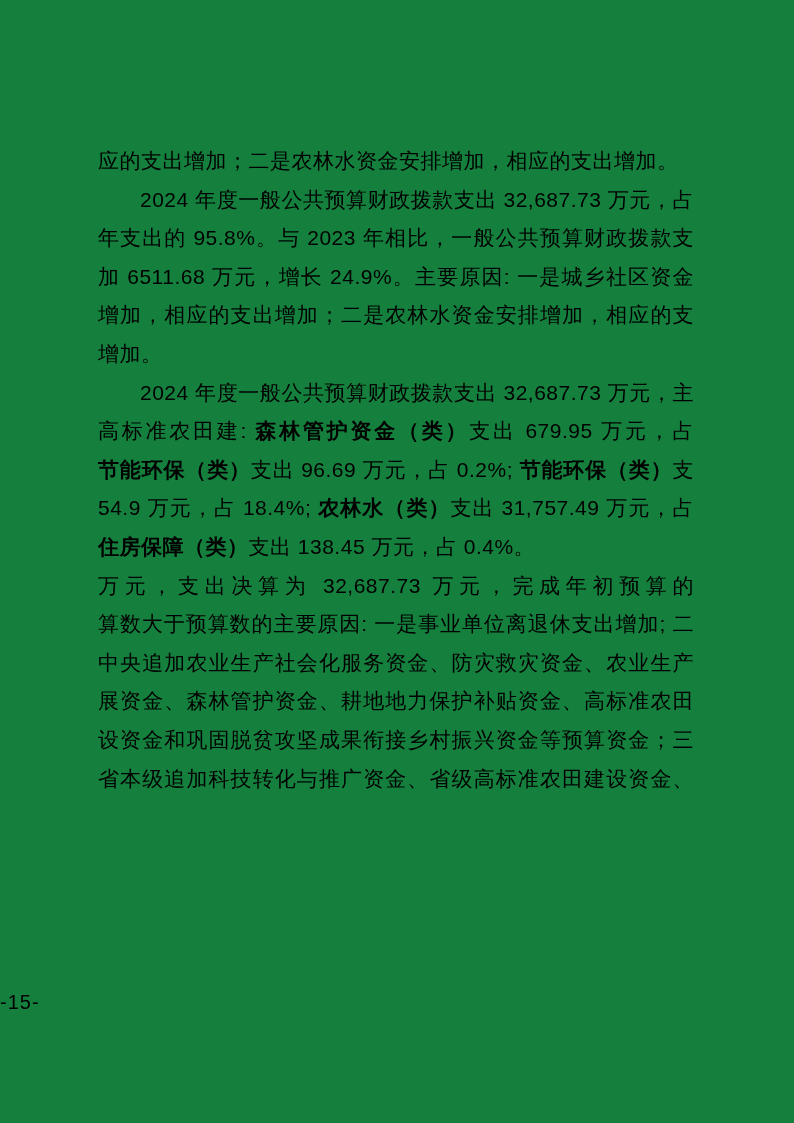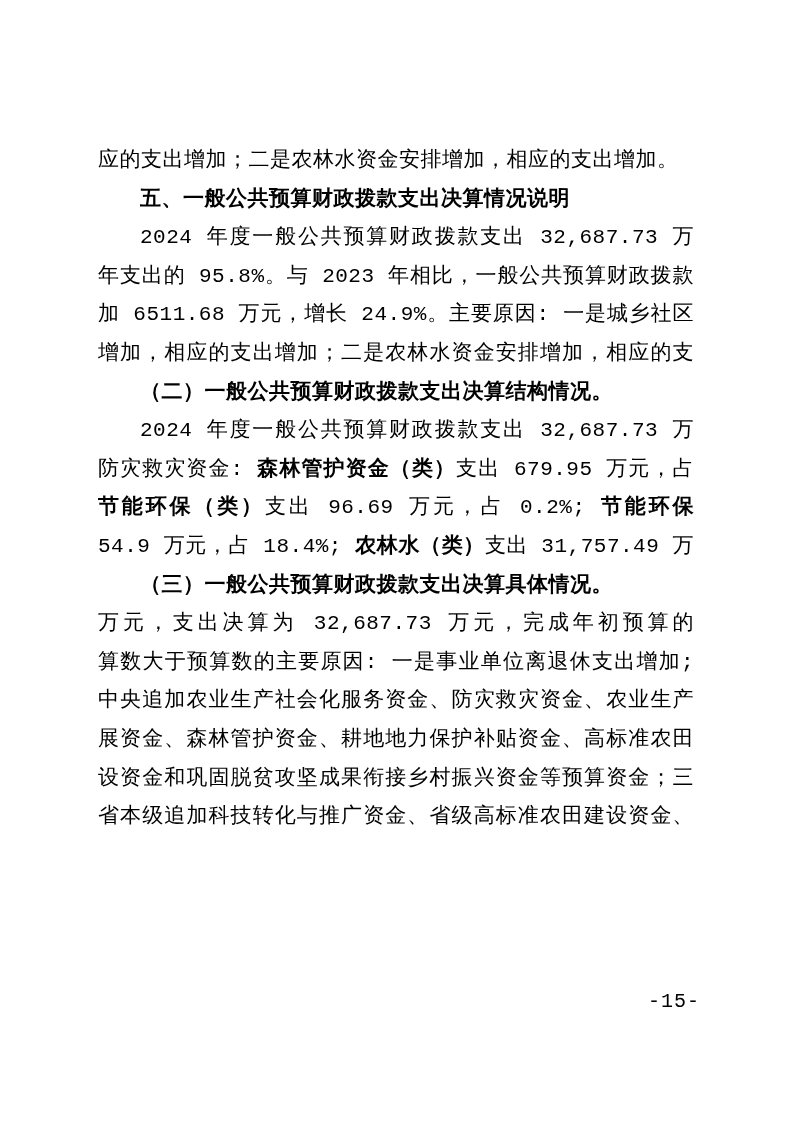--- a/index.html
+++ b/index.html
@@ -1,23 +1,23 @@
 <!DOCTYPE html>
 <html lang="zh"><head>
 <meta charset="utf-8">
 <style>
   html, body { margin: 0; padding: 0; background: #e8e8e8; }
   .page {
     position: relative;
     width: 794px;
     height: 1123px;
     margin: 0 auto;
-    background: #ffffff;
+    background: #15803d;
     color: #000000;
-    font-family: Liberation Mono, monospace;
+    font-family: Liberation Sans, sans-serif;
     overflow: hidden;
   }
   .content {
     position: absolute;
     left: 98px;
     top: 142px;
     width: 596px;
   }
   .line {
     font-size: 21px;
@@ -36,43 +36,41 @@
   }
   .line.heading {
     font-weight: bold;
   }
   .b { font-weight: bold; }
   .page-number {
     position: absolute;
     top: 990px;
     left: 0;
     width: 700px;
-    text-align: right;
     font-size: 20px;
     line-height: 24px;
     letter-spacing: 1px;
   }
 </style>
 </head>
 <body>
 
 <div class="page">
   <div class="content">
       <div class="line"><span>应的支出增加；二是农林水资金安排增加，相应的支出增加。</span></div>
-      <div class="line indent heading"><span class="b">五、一般公共预算财政拨款支出决算情况说明</span></div>
       <div class="line justify indent"><span>2024 年度一般公共预算财政拨款支出 32,687.73 万元，占本</span></div>
       <div class="line justify"><span>年支出的 95.8%。与 2023 年相比，一般公共预算财政拨款支出增</span></div>
       <div class="line justify"><span>加 6511.68 万元，增长 24.9%。主要原因: 一是城乡社区资金安排</span></div>
       <div class="line justify"><span>增加，相应的支出增加；二是农林水资金安排增加，相应的支出</span></div>
-      <div class="line indent heading"><span class="b">（二）一般公共预算财政拨款支出决算结构情况。</span></div>
+      <div class="line"><span>增加。</span></div>
       <div class="line justify indent"><span>2024 年度一般公共预算财政拨款支出 32,687.73 万元，主要</span></div>
-      <div class="line justify"><span>防灾救灾资金: </span><span class="b">森林管护资金（类）</span><span>支出 679.95 万元，占 2.1%;</span></div>
+      <div class="line justify"><span>高标准农田建: </span><span class="b">森林管护资金（类）</span><span>支出 679.95 万元，占 2.1%;</span></div>
       <div class="line justify"><span class="b">节能环保（类）</span><span>支出 96.69 万元，占 0.2%; </span><span class="b">节能环保（类）</span><span>支出</span></div>
       <div class="line justify"><span>54.9 万元，占 18.4%; </span><span class="b">农林水（类）</span><span>支出 31,757.49 万元，占 97.1%;</span></div>
-      <div class="line indent heading"><span class="b">（三）一般公共预算财政拨款支出决算具体情况。</span></div>
+      <div class="line"><span class="b">住房保障（类）</span><span>支出 138.45 万元，占 0.4%。</span></div>
       <div class="line justify"><span>万元，支出决算为 32,687.73 万元，完成年初预算的 458.5%。决</span></div>
       <div class="line justify"><span>算数大于预算数的主要原因: 一是事业单位离退休支出增加; 二是</span></div>
       <div class="line justify"><span>中央追加农业生产社会化服务资金、防灾救灾资金、农业生产发</span></div>
       <div class="line justify"><span>展资金、森林管护资金、耕地地力保护补贴资金、高标准农田建</span></div>
       <div class="line justify"><span>设资金和巩固脱贫攻坚成果衔接乡村振兴资金等预算资金；三是</span></div>
       <div class="line justify"><span>省本级追加科技转化与推广资金、省级高标准农田建设资金、省</span></div>
     </div>
   <div class="page-number">-15-</div>
 </div>
 

